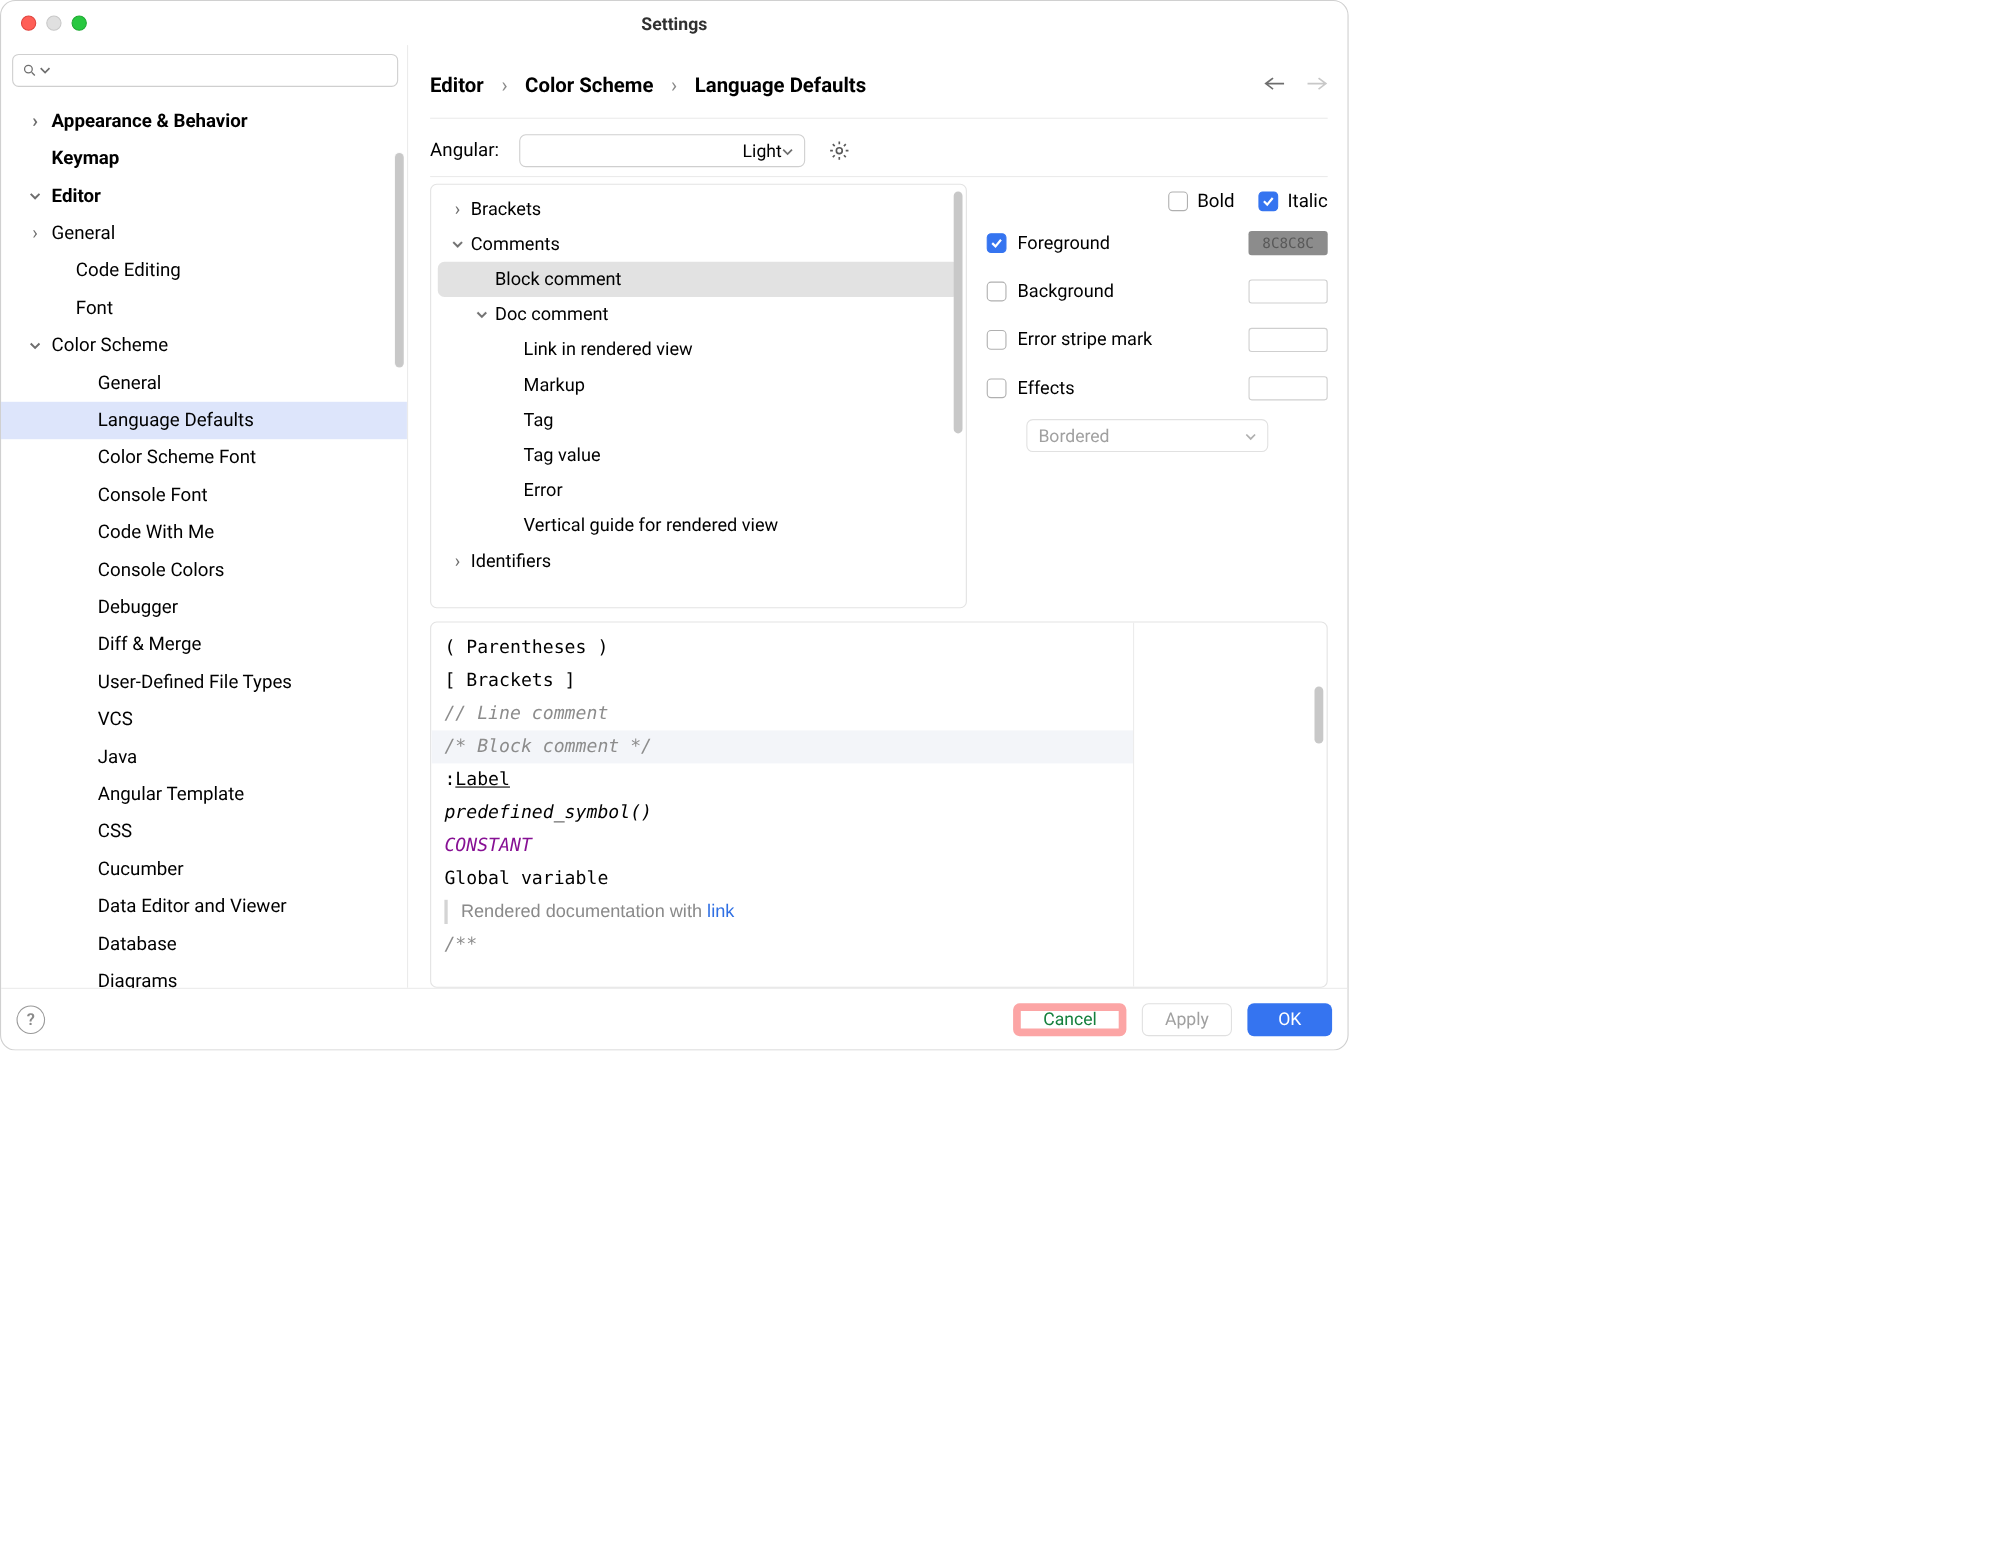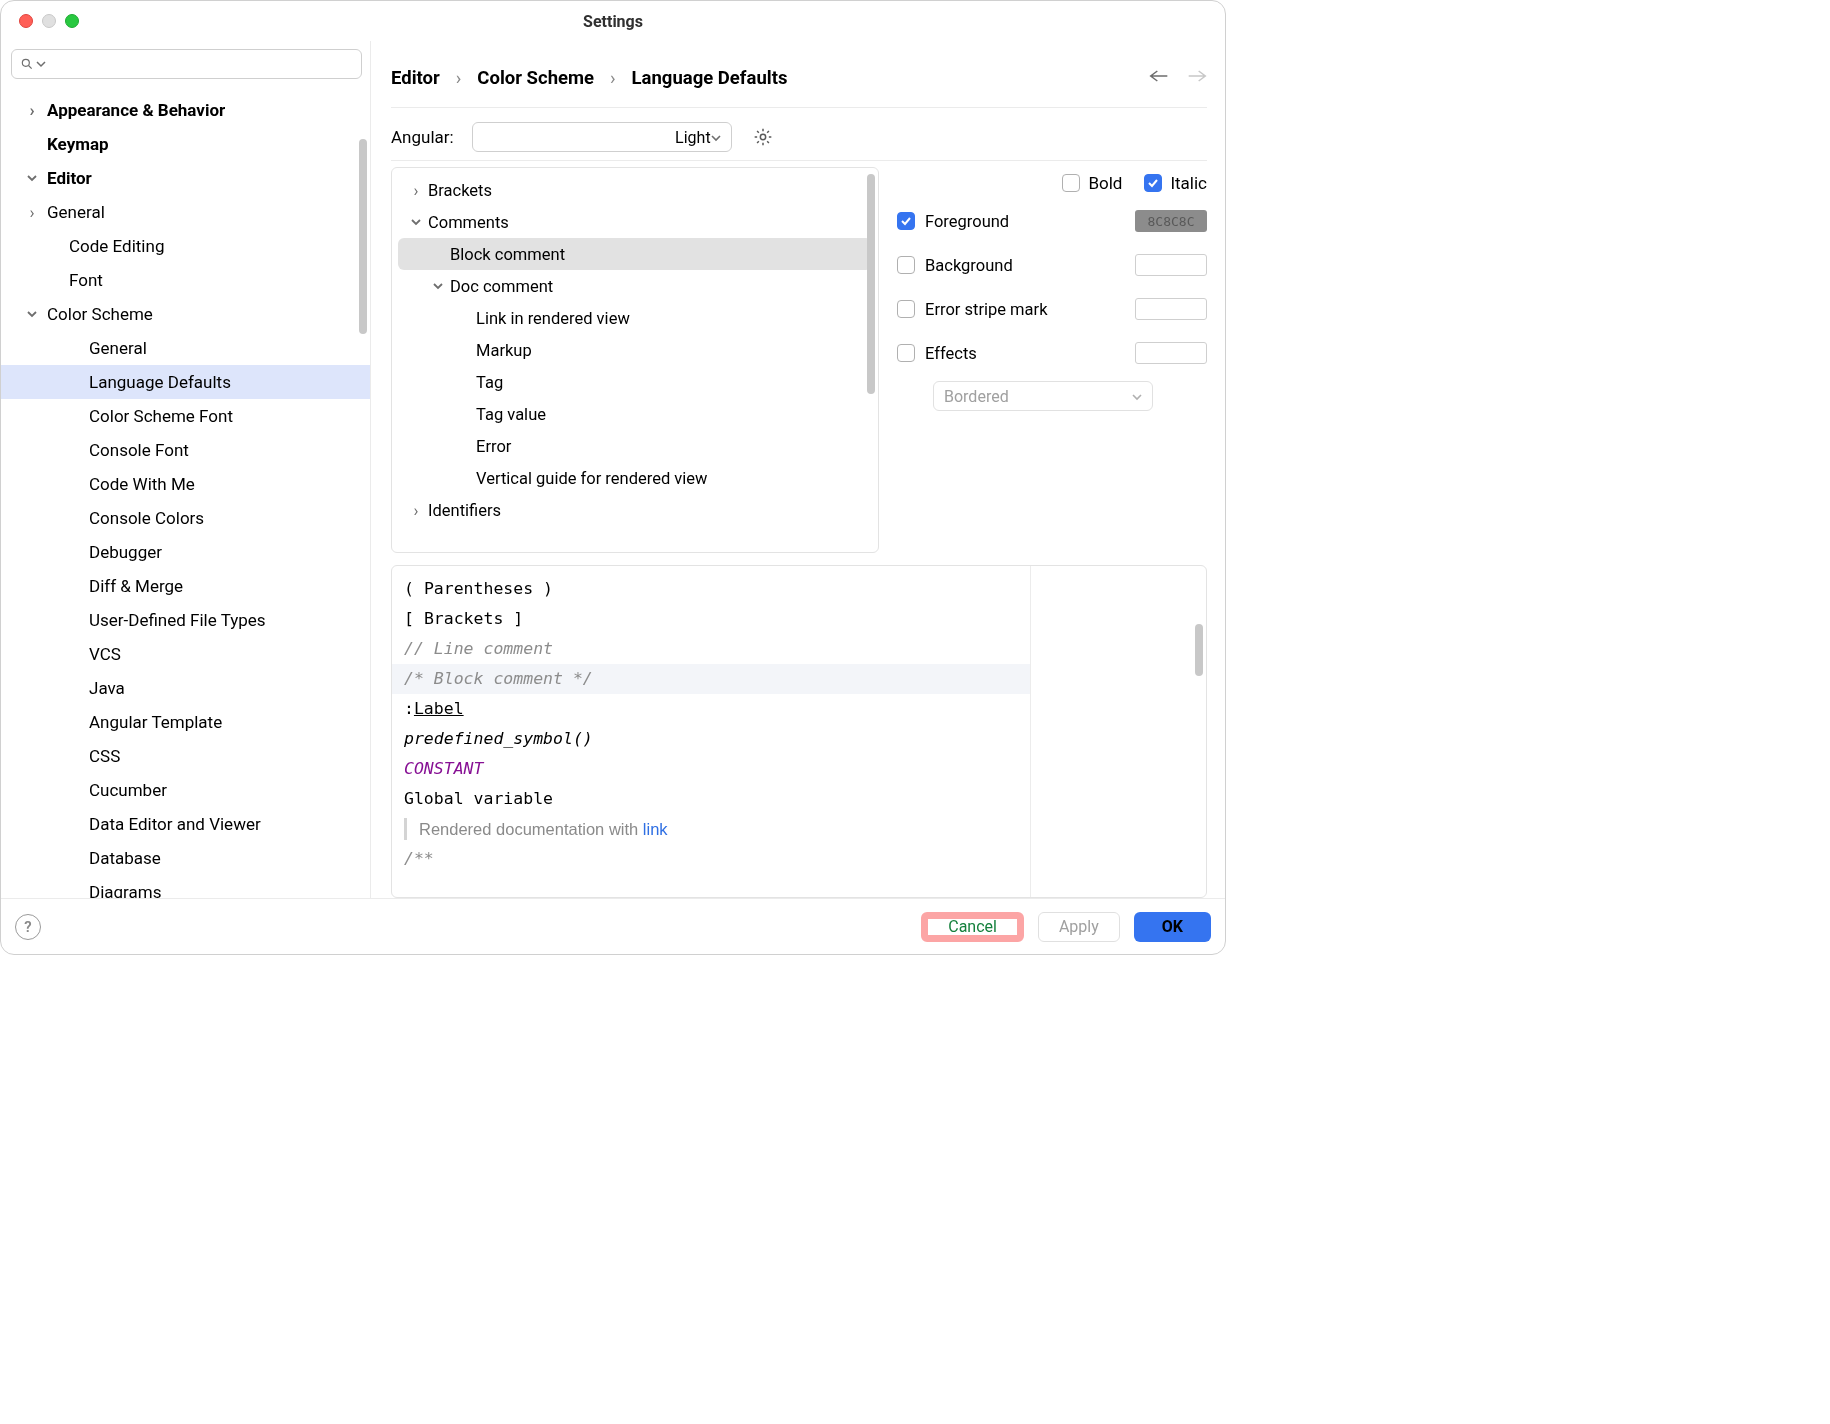--- a/index.html
+++ b/index.html
@@ -88,21 +88,21 @@
   .doc-bar { width:3px; height:22px; background:#d4d4d4; }
   .doc-text { font-family:-apple-system,BlinkMacSystemFont,sans-serif; color:#8a8a8a; font-style:normal; }
   .doc-text .link { color:#2f6fe3; }
 
   
   .footer { height:56px; flex:0 0 56px; border-top:1px solid #ebebeb; display:flex; align-items:center; padding:0 14px; gap:14px; }
   .help { width:26px; height:26px; margin-right:auto; color:#8a8a8a; border:1.7px solid #9a9a9a; border-radius:50%; display:flex; align-items:center; justify-content:center; font-weight:600; font-size:15px; }
   .btn { height:30px; border-radius:6px; padding:0 20px; font-size:16px; display:inline-flex; align-items:center; justify-content:center; cursor:default; }
   .btn.secondary { border:7px solid #fca5a5; background:#fff; color:#15803d; }
   .btn.disabled { border:1px solid #e0e0e0; background:#fff; color:#a0a0a0; }
-  .btn.primary { background:#3574f0; color:#000000; font-weight:700; padding:0 28px; }
+  .btn.primary { background:#3574f0; color:#ffffff; font-weight:400; padding:0 28px; }
 </style>
 </head>
 <body>
 
 <div class="window">
 
   <div class="titlebar">
     <div class="traffic">
       <div class="t-dot t-red"></div>
       <div class="t-dot t-yellow"></div>

